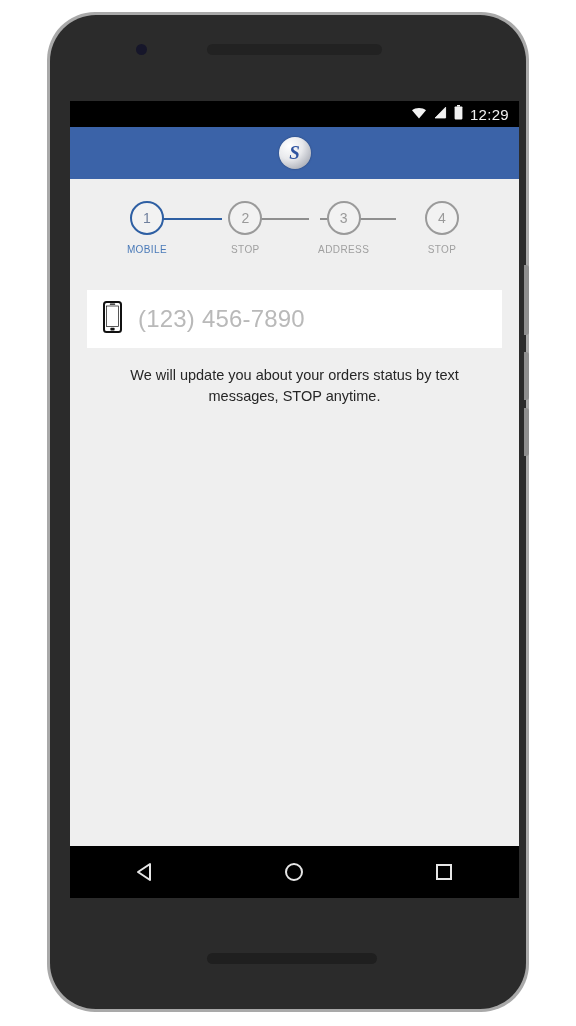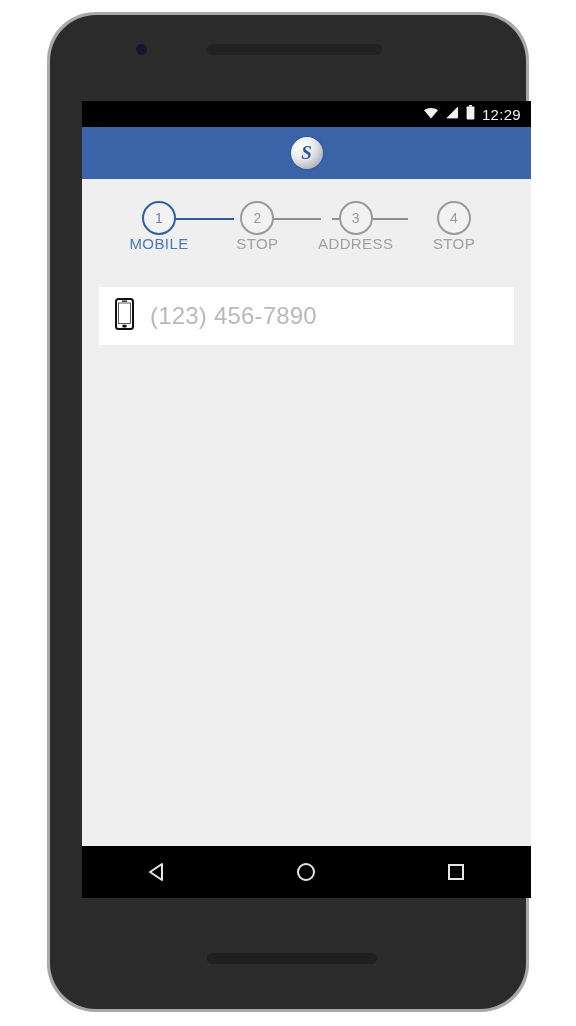--- a/index.html
+++ b/index.html
@@ -77,21 +77,21 @@
     background: #8f8f8f;
     border-radius: 0 3px 3px 0;
   }
   .side-btn.b1 { top: 265px; height: 70px; }
   .side-btn.b2 { top: 352px; height: 48px; }
   .side-btn.b3 { top: 408px; height: 48px; }
 
   
   .screen {
     position: absolute;
-    left: 82px;
+    left: 70px;
     top: 101px;
     width: 449px;
     height: 797px;
     background: #efefef;
     overflow: hidden;
   }
 
   
   .status-bar {
     position: relative;
@@ -169,21 +169,22 @@
     align-items: center;
     justify-content: center;
     font-size: 14px;
     color: #9a9a9a;
   }
   .step.active .step-circle {
     border-color: #2e5fa3;
     color: #6f7f9d;
   }
   .step-label {
-    font-size: 15px;
+    margin-top: 9px;
+    font-size: 10px;
     letter-spacing: 0.4px;
     color: #a0a0a0;
     white-space: nowrap;
   }
   .step.active .step-label { color: #4a7ab8; }
 
   .connector {
     position: absolute;
     top: 17px;
     height: 2px;
@@ -320,20 +321,21 @@
         <svg width="19" height="32" viewBox="0 0 19 32">
           <rect x="1" y="1" width="17" height="30" rx="2.5" fill="none" stroke="#111111" stroke-width="2"></rect>
           <rect x="3.4" y="5" width="12.2" height="20.5" fill="#ffffff" stroke="#111111" stroke-width="0.7"></rect>
           <rect x="6.8" y="2.6" width="5.4" height="1.2" rx="0.6" fill="#111111"></rect>
           <rect x="7.4" y="26.8" width="4.2" height="2.6" rx="0.6" fill="#111111"></rect>
         </svg>
       </span>
       <span class="phone-placeholder">(123) 456-7890</span>
     </div>
 
+    <div class="helper">We will update you about your orders status by text messages, STOP anytime.</div>
 
     <div class="nav-bar">
       <div class="nav-btn">
         <svg width="22" height="22" viewBox="0 0 22 22">
           <path d="M16 3 L16 19 L4 11 Z" fill="none" stroke="#e6e6e6" stroke-width="2" stroke-linejoin="round"></path>
         </svg>
       </div>
       <div class="nav-btn">
         <svg width="22" height="22" viewBox="0 0 22 22">
           <circle cx="11" cy="11" r="8" fill="none" stroke="#e6e6e6" stroke-width="2"></circle>

